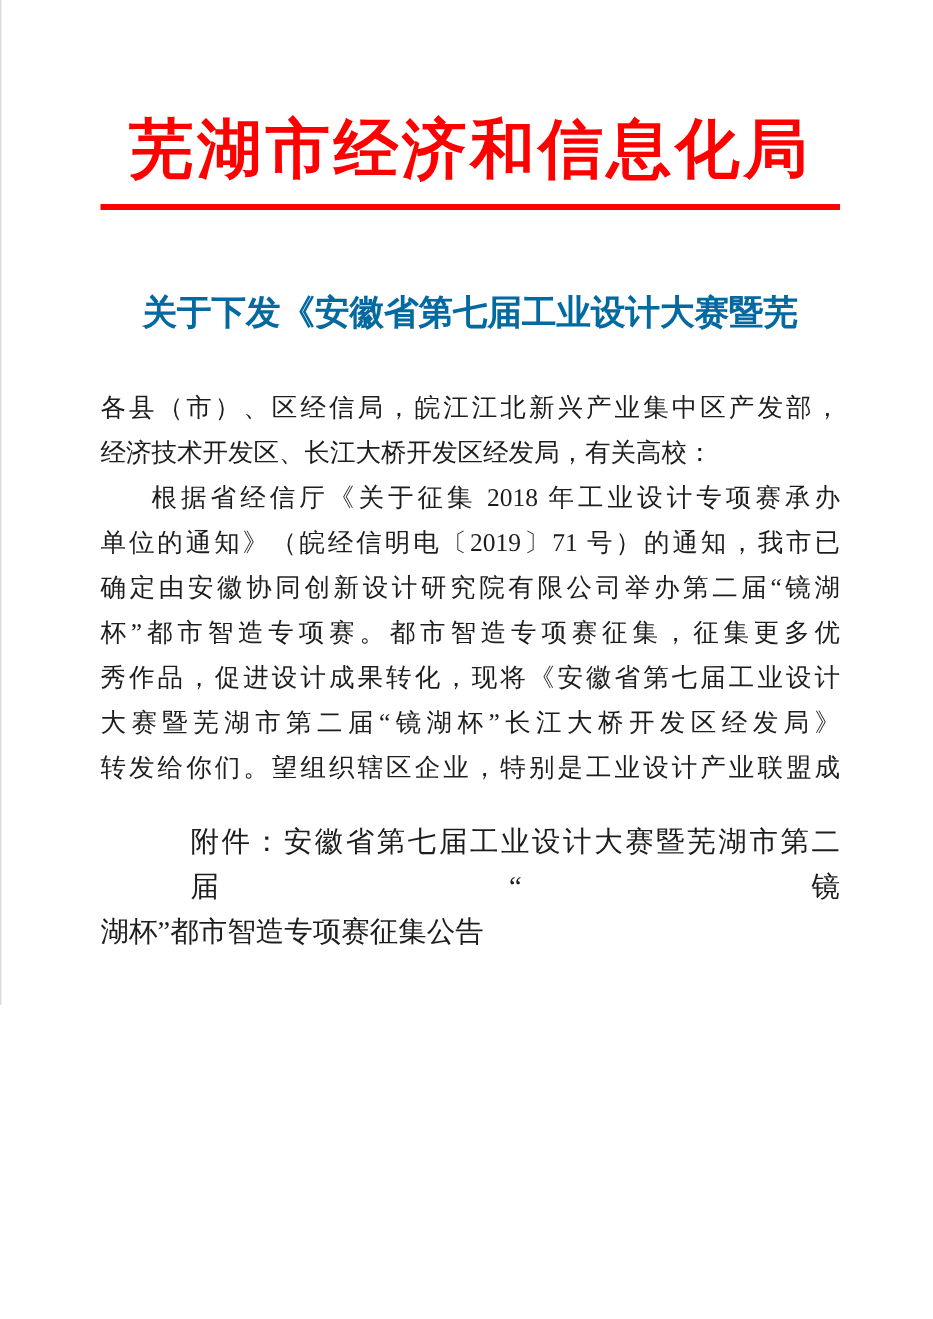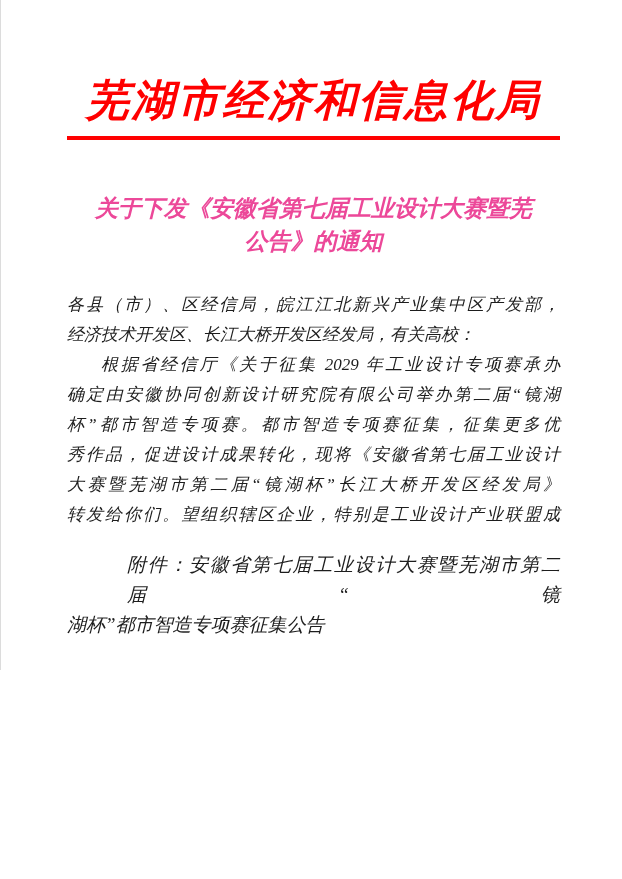--- a/index.html
+++ b/index.html
@@ -5,41 +5,40 @@
   html,body{margin:0;padding:0;background:#ffffff;}
   body{font-family:"Liberation Serif","DejaVu Serif",serif;}
   .page{
     position:relative;
     width:622px;height:670px;
     background:#ffffff;
     border-left:1px solid #dcdcdc;
     overflow:hidden;
     box-sizing:border-box;
     padding:78px 62px 0 66px;
-    font-style:italic;
   }
   .agency{
     text-align:center;
     font-size:43px;
     line-height:46px;
     font-weight:bold;
     letter-spacing:2.5px;
     white-space:nowrap;
   }
   .red-rule{
     margin-top:12px;
     height:4px;
     width:100%;
   }
   .doc-title{
     margin:52px 0 0 0;
     font-size:23px;
     line-height:33px;
     font-weight:bold;
-    color:#ec4899;
+    color:#0369a1;
     text-align:center;
   }
   .doc-title .tline{display:block;}
   .body-text{
     margin-top:32px;
     font-size:17px;
     line-height:30px;
     color:#1d1d1d;
   }
   .bline{display:block;}
@@ -79,27 +78,27 @@
 <body>
 
 <div class="page">
 
   <div class="agency" style="color: rgb(255, 0, 0);">芜湖市经济和信息化局</div>
 
   <div class="red-rule" style="background: rgb(255, 0, 0);"></div>
 
   <h1 class="doc-title">
     <span class="tline">关于下发《安徽省第七届工业设计大赛暨芜</span>
-    <span class="tline">公告》的通知</span>
   </h1>
 
   <div class="body-text">
     <span class="bline fill">各县（市）、区经信局，皖江江北新兴产业集中区产发部，</span>
     <span class="bline">经济技术开发区、长江大桥开发区经发局，有关高校：</span>
-    <span class="bline fill indent">根据省经信厅《关于征集 2029 年工业设计专项赛承办</span>
+    <span class="bline fill indent">根据省经信厅《关于征集 2018 年工业设计专项赛承办</span>
+    <span class="bline fill">单位的通知》（皖经信明电〔2019〕71 号）的通知，我市已</span>
     <span class="bline fill">确定由安徽协同创新设计研究院有限公司举办第二届“镜湖</span>
     <span class="bline fill">杯”都市智造专项赛。都市智造专项赛征集，征集更多优</span>
     <span class="bline fill">秀作品，促进设计成果转化，现将《安徽省第七届工业设计</span>
     <span class="bline fill">大赛暨芜湖市第二届“镜湖杯”长江大桥开发区经发局》</span>
     <span class="bline fill">转发给你们。望组织辖区企业，特别是工业设计产业联盟成</span>
   </div>
 
   <div class="attachment">
     <span class="a1 fill">附件：安徽省第七届工业设计大赛暨芜湖市第二届“镜</span>
     <span class="a2">湖杯”都市智造专项赛征集公告</span>

